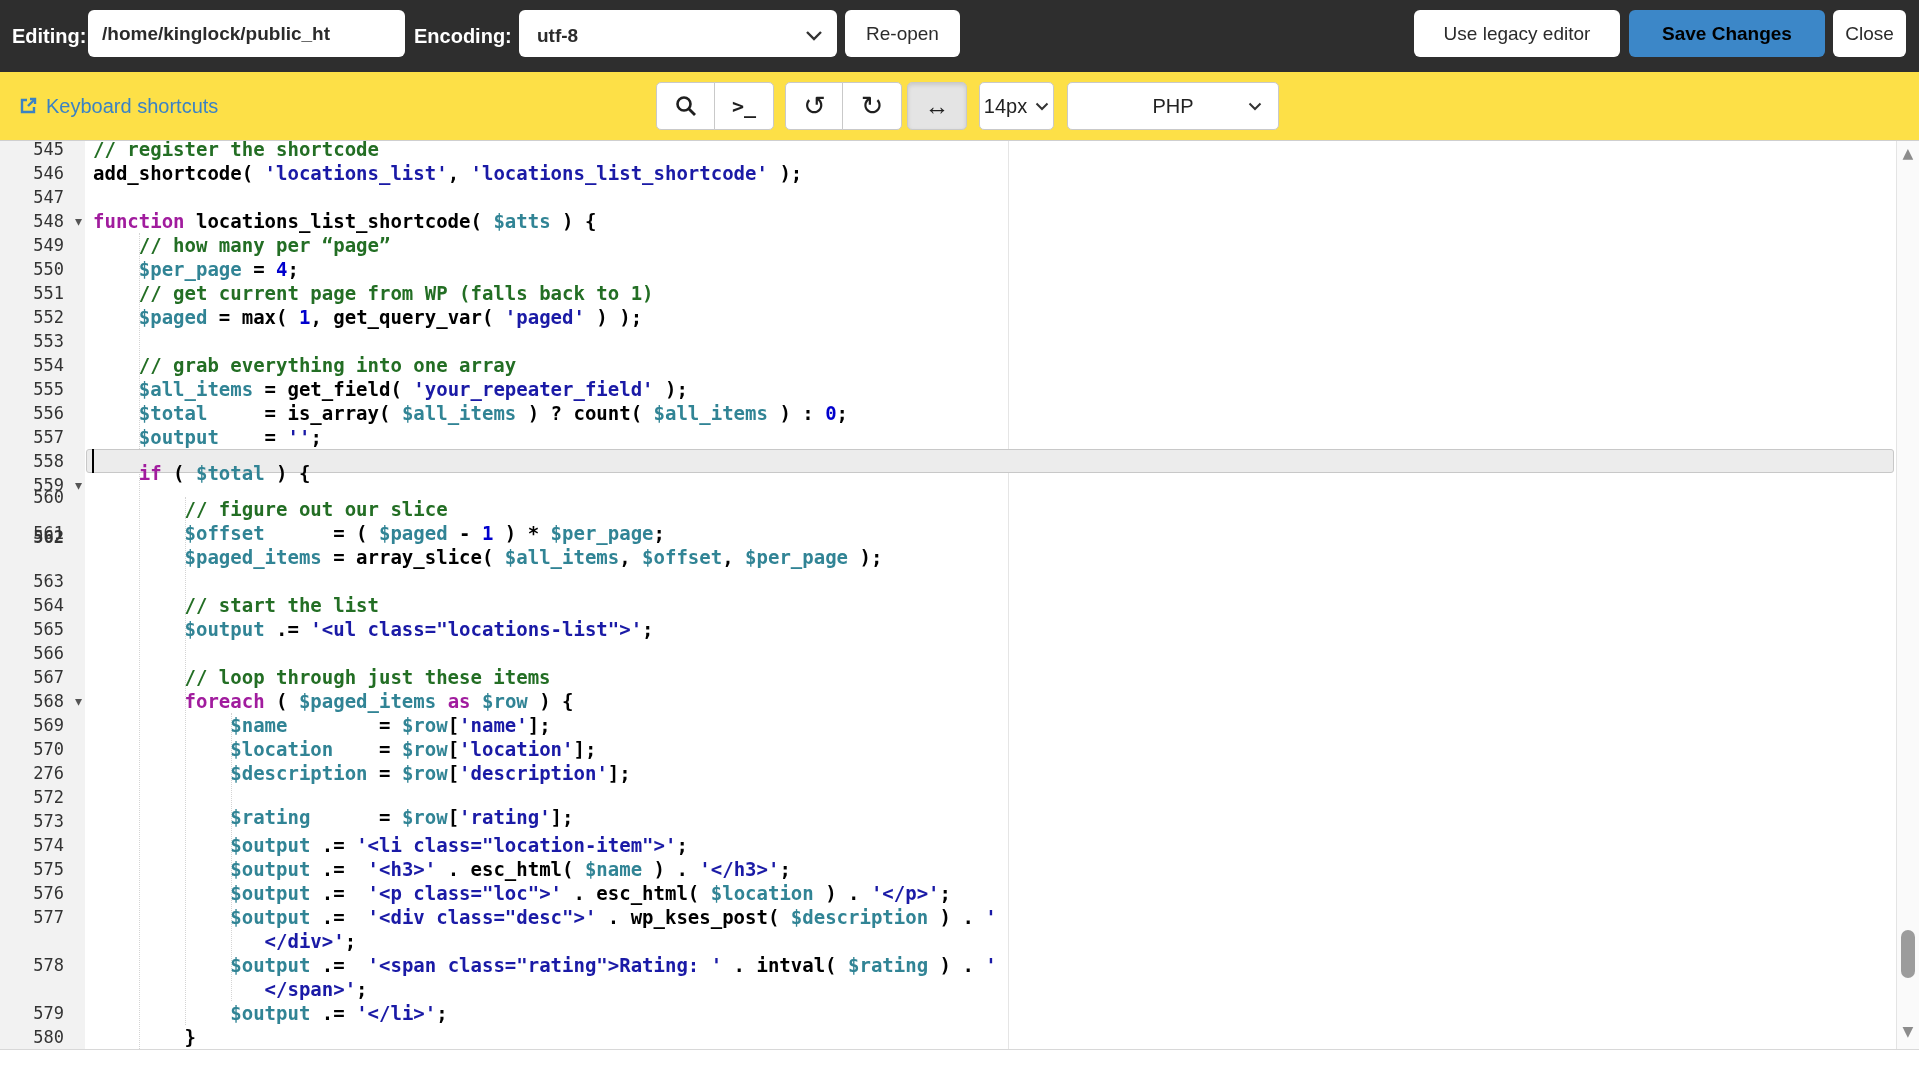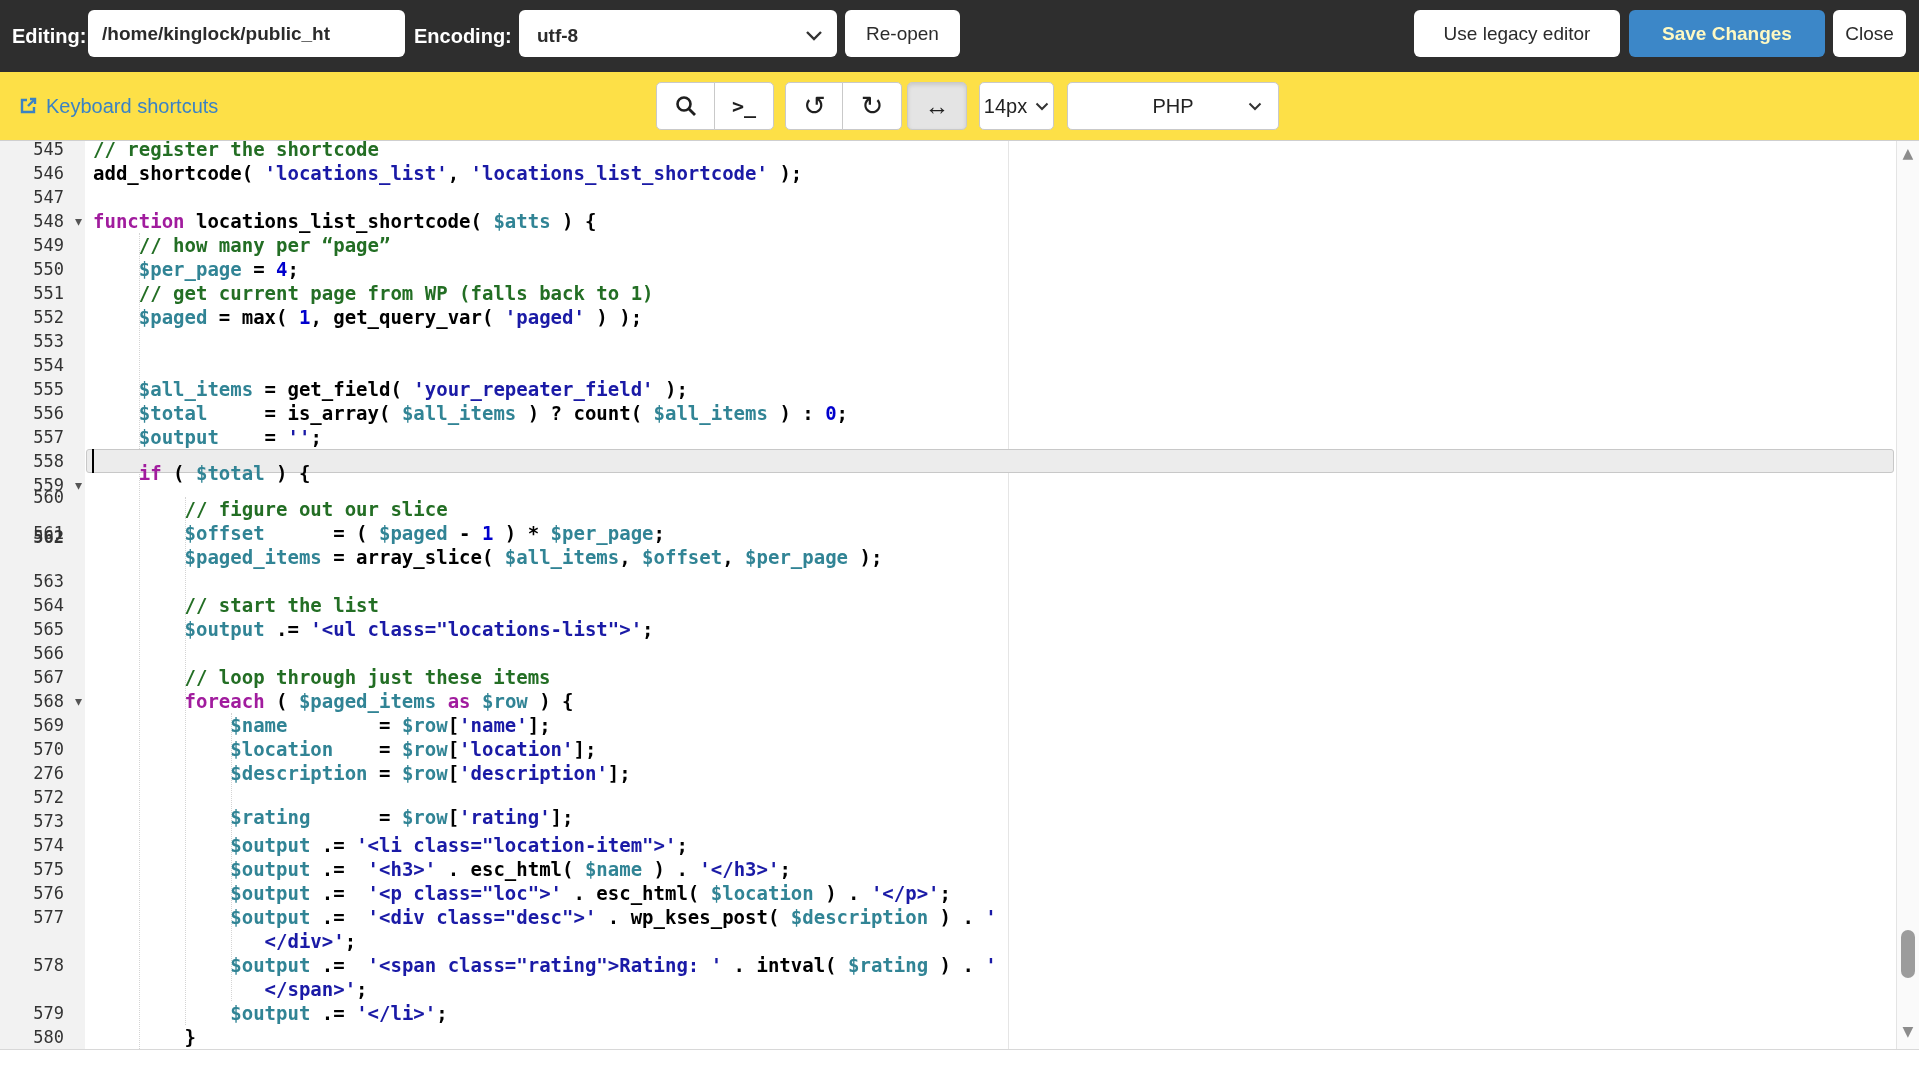--- a/index.html
+++ b/index.html
@@ -12,21 +12,21 @@
   .tb-label{color:#fff;font-weight:700;font-size:20px;line-height:72px;}
   .tb-ctl{top:10px;height:47px;background:#fff;border-radius:6px;box-sizing:border-box;
           display:flex;align-items:center;font-size:19px;color:#2b2b2b;}
   #path-input{left:88px;width:317px;border:none;outline:none;padding:0 14px;
               font-family:"Liberation Sans",sans-serif;font-weight:700;font-size:19px;color:#2b2b2b;}
   #encoding-select{left:519px;width:318px;padding:4px 14px 0 18px;font-weight:700;cursor:pointer;
                    justify-content:space-between;}
   .btn{justify-content:center;cursor:pointer;border:none;font-family:"Liberation Sans",sans-serif;}
   #reopen-btn{left:845px;width:115px;}
   #legacy-btn{left:1414px;width:206px;}
-  #save-btn{left:1629px;width:196px;background:var(--primary-blue);color:#fef9c3;font-weight:700;}
+  #save-btn{left:1629px;width:196px;background:var(--primary-blue);color:#000000;font-weight:700;}
   #close-btn{left:1833px;width:73px;}
 
   
   #toolbar{left:0;top:72px;width:1919px;height:68px;background:#fde047;border-bottom:1px solid #cfcfcf;}
   #shortcuts-link{left:18px;top:0;height:68px;display:flex;align-items:center;gap:8px;
                   color:var(--link-blue);font-size:20px;cursor:pointer;}
   .tbtn{top:10px;height:48px;box-sizing:border-box;background:#fff;border:1px solid #c9c9c9;
         display:flex;align-items:center;justify-content:center;color:#1f1f1f;cursor:pointer;}
   .grp-l{border-radius:5px 0 0 5px;}
   .grp-r{border-radius:0 5px 5px 0;margin-left:-1px;}
@@ -181,21 +181,21 @@
     <div id="code-lines">
         <div class="crow" style="top: -4px;"><span class="tk-c">// register the shortcode</span></div>
         <div class="crow" style="top: 20px;"><span class="tk-p">add_shortcode( </span><span class="tk-s">'locations_list'</span><span class="tk-p">, </span><span class="tk-s">'locations_list_shortcode'</span><span class="tk-p"> );</span></div>
         <div class="crow" style="top: 44px;"></div>
         <div class="crow" style="top: 68px;"><span class="tk-k">function</span><span class="tk-p"> locations_list_shortcode( </span><span class="tk-v">$atts</span><span class="tk-p"> ) {</span></div>
         <div class="crow" style="top: 92px;"><span class="tk-p">    </span><span class="tk-c">// how many per “page”</span></div>
         <div class="crow" style="top: 116px;"><span class="tk-p">    </span><span class="tk-v">$per_page</span><span class="tk-p"> = </span><span class="tk-n">4</span><span class="tk-p">;</span></div>
         <div class="crow" style="top: 140px;"><span class="tk-p">    </span><span class="tk-c">// get current page from WP (falls back to 1)</span></div>
         <div class="crow" style="top: 164px;"><span class="tk-p">    </span><span class="tk-v">$paged</span><span class="tk-p"> = max( </span><span class="tk-n">1</span><span class="tk-p">, get_query_var( </span><span class="tk-s">'paged'</span><span class="tk-p"> ) );</span></div>
         <div class="crow" style="top: 188px;"></div>
-        <div class="crow" style="top: 212px;"><span class="tk-p">    </span></div>
+        <div class="crow" style="top: 212px;"><span class="tk-p">    </span><span class="tk-c">// grab everything into one array</span></div>
         <div class="crow" style="top: 236px;"><span class="tk-p">    </span><span class="tk-v">$all_items</span><span class="tk-p"> = get_field( </span><span class="tk-s">'your_repeater_field'</span><span class="tk-p"> );</span></div>
         <div class="crow" style="top: 260px;"><span class="tk-p">    </span><span class="tk-v">$total</span><span class="tk-p">     = is_array( </span><span class="tk-v">$all_items</span><span class="tk-p"> ) ? count( </span><span class="tk-v">$all_items</span><span class="tk-p"> ) : </span><span class="tk-n">0</span><span class="tk-p">;</span></div>
         <div class="crow" style="top: 284px;"><span class="tk-p">    </span><span class="tk-v">$output</span><span class="tk-p">    = </span><span class="tk-s">''</span><span class="tk-p">;</span></div>
         <div class="crow" style="top: 308px;"></div>
         <div class="crow" style="top: 320px;"><span class="tk-p">    </span><span class="tk-k">if</span><span class="tk-p"> ( </span><span class="tk-v">$total</span><span class="tk-p"> ) {</span></div>
         <div class="crow" style="top: 356px;"><span class="tk-p">        </span><span class="tk-c">// figure out our slice</span></div>
         <div class="crow" style="top: 380px;"><span class="tk-p">        </span><span class="tk-v">$offset</span><span class="tk-p">      = ( </span><span class="tk-v">$paged</span><span class="tk-p"> - </span><span class="tk-n">1</span><span class="tk-p"> ) * </span><span class="tk-v">$per_page</span><span class="tk-p">;</span></div>
         <div class="crow" style="top: 404px;"><span class="tk-p">        </span><span class="tk-v">$paged_items</span><span class="tk-p"> = array_slice( </span><span class="tk-v">$all_items</span><span class="tk-p">, </span><span class="tk-v">$offset</span><span class="tk-p">, </span><span class="tk-v">$per_page</span><span class="tk-p"> );</span></div>
         <div class="crow" style="top: 428px;"></div>
         <div class="crow" style="top: 452px;"><span class="tk-p">        </span><span class="tk-c">// start the list</span></div>

